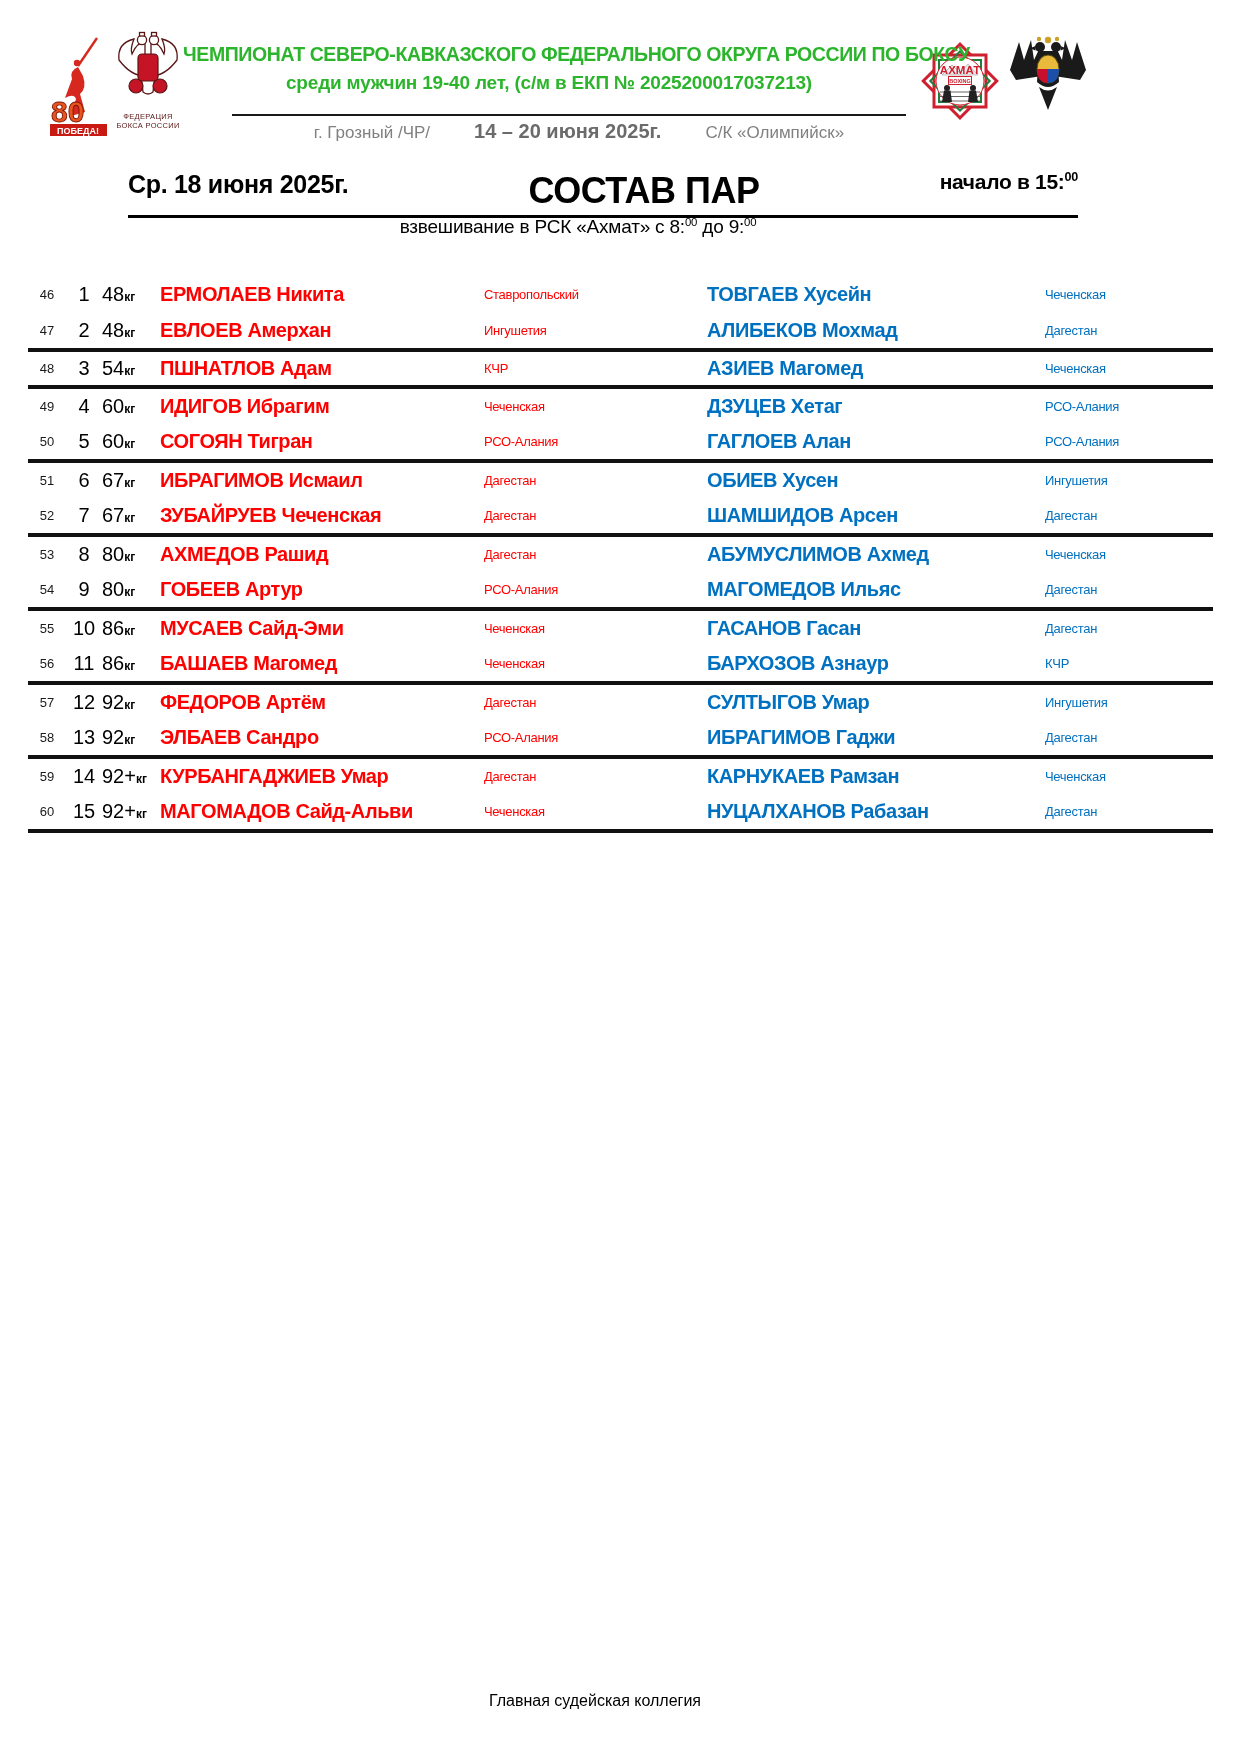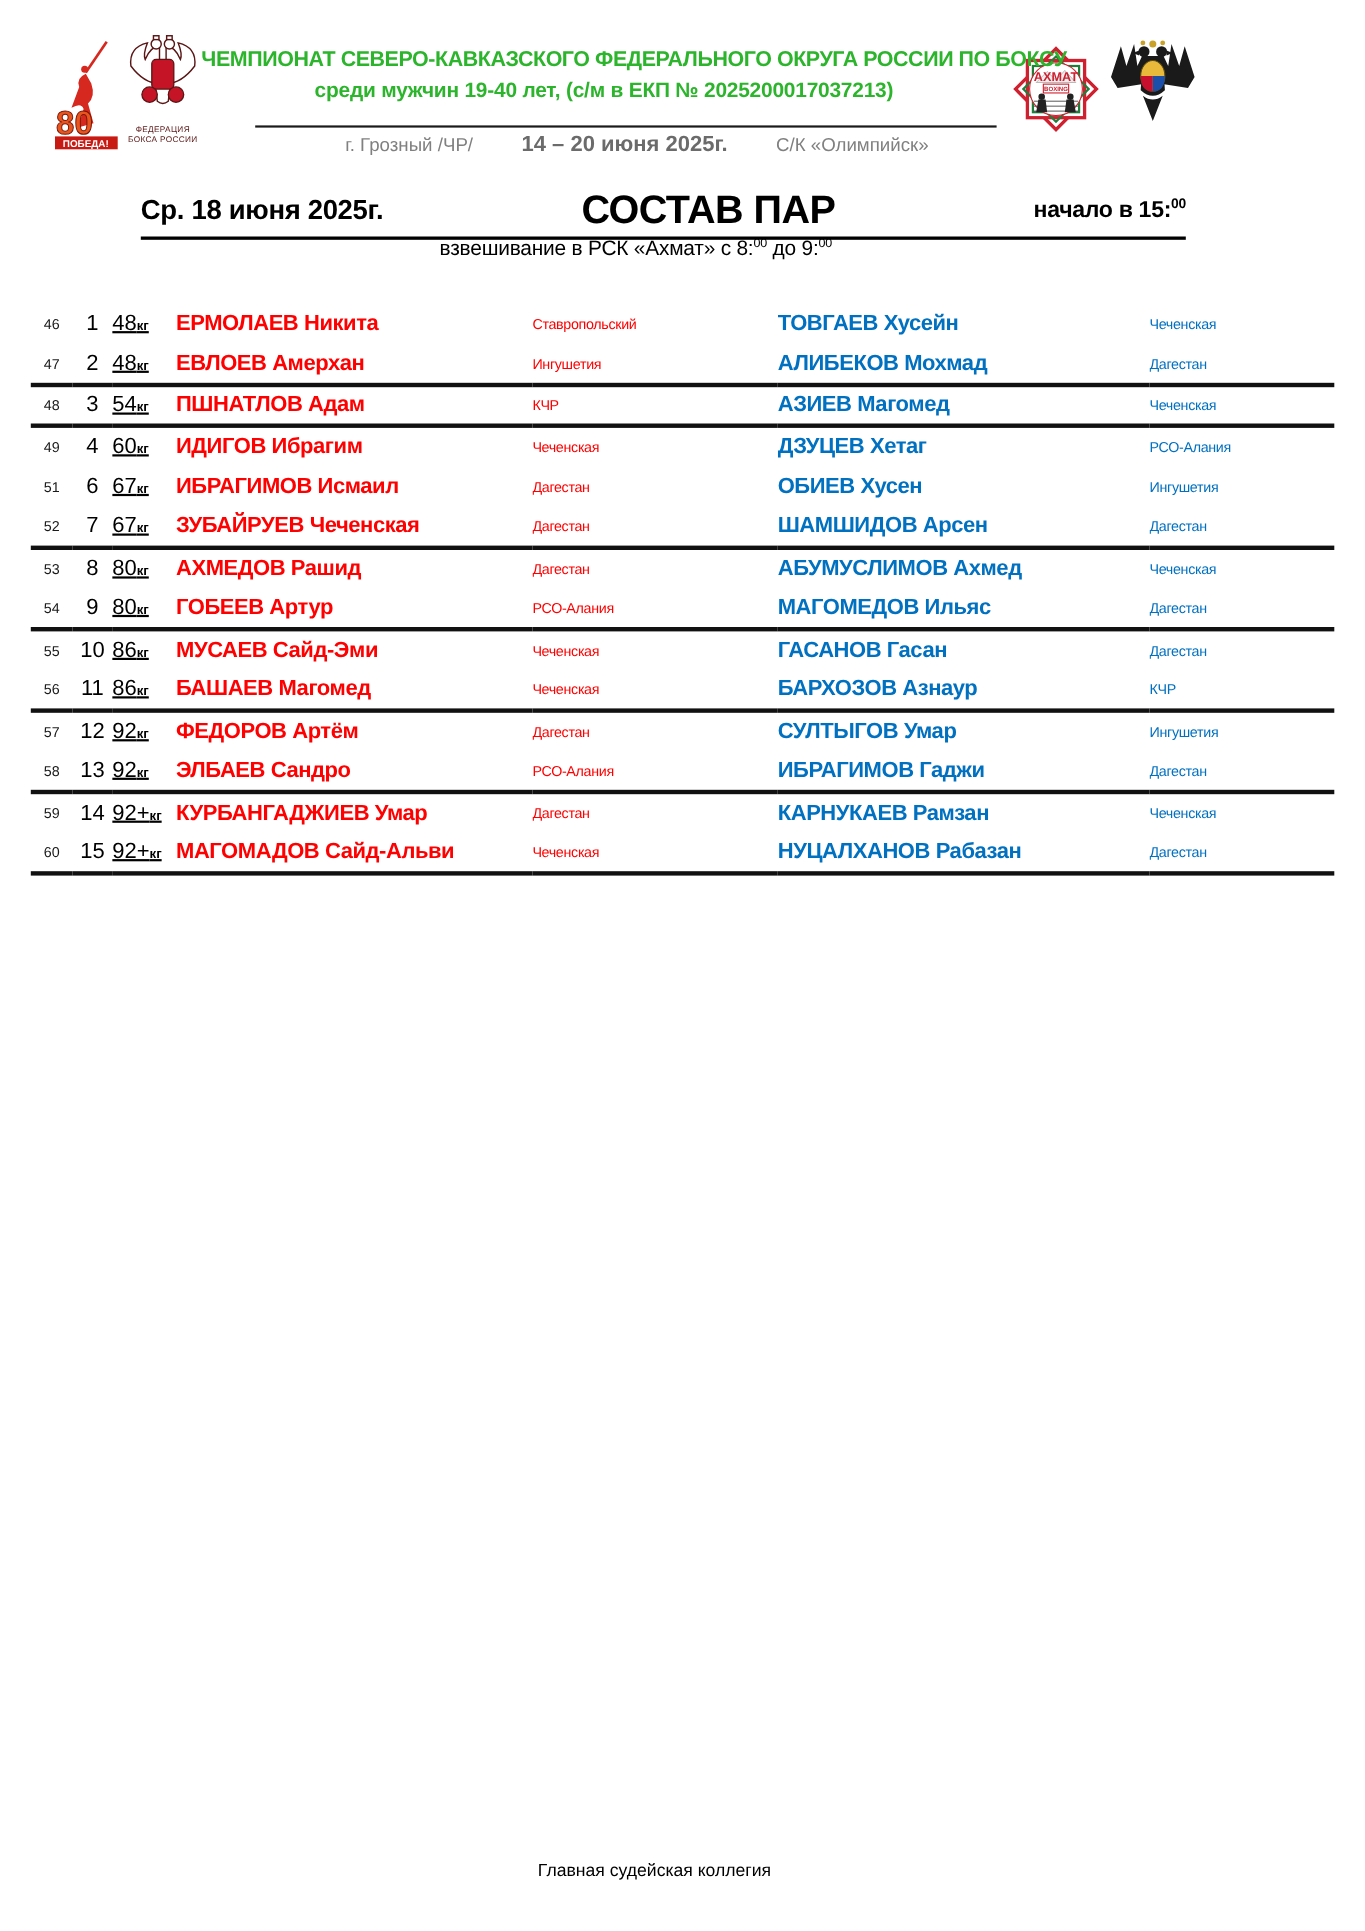--- a/index.html
+++ b/index.html
@@ -24,35 +24,35 @@
   .title-green .l1{font-size:19.5px;line-height:29px;letter-spacing:-.4px;}
   .title-green .l2{font-size:19px;line-height:27px;letter-spacing:-.2px;}
   
   .header-rule{position:absolute;left:232px;top:114px;width:674px;border-top:2.5px solid #1a1a1a;}
   .location-row{position:absolute;left:232px;top:120px;width:694px;display:flex;
     justify-content:center;align-items:baseline;gap:44px;white-space:nowrap;}
   .location-row .plain{color:var(--gray);font-size:17px;text-align:center;}
   .location-row .dates{color:#6b6b6b;font-size:20px;font-weight:bold;}
   
   .session-row{position:absolute;left:128px;top:170px;width:950px;display:flex;
-    justify-content:space-between;align-items:center;border-bottom:3px solid #000;
+    justify-content:space-between;align-items:flex-start;border-bottom:3px solid #000;
     padding-bottom:3px;white-space:nowrap;}
   .session-date{font-size:25px;font-weight:bold;letter-spacing:-.3px;}
   .session-title{font-size:36px;font-weight:bold;letter-spacing:-.5px;}
   .session-start{font-size:21px;font-weight:bold;letter-spacing:-.3px;}
   sup{font-size:60%;line-height:0;}
   .weighin{position:absolute;left:128px;top:216px;width:900px;text-align:center;
     font-size:19px;letter-spacing:-.2px;}
   
   .pairs-table{position:absolute;left:28px;top:276px;width:1185px;
     border-collapse:collapse;table-layout:fixed;}
   .pairs-table td{height:37px;vertical-align:middle;padding:0;overflow:hidden;white-space:nowrap;}
   .c-n{width:38px;font-size:13px;font-weight:normal;text-align:center;color:#1a1a1a;}
   .c-pair{width:36px;font-size:20px;text-align:center;}
-  .c-weight{width:58px;font-size:20px;font-weight:500;text-decoration:underline;}
+  .c-weight{width:58px;font-size:20px;font-weight:500;}
   .c-weight .unit{font-size:12px;font-weight:bold;}
   .c-rname{width:324px;}
   .c-rreg{width:223px;}
   .c-bname{width:338px;}
   .c-breg{width:168px;}
   .name{font-size:20px;font-weight:bold;letter-spacing:-.4px;}
   .region{font-size:13px;letter-spacing:-.3px;}
   .red{color:var(--red);}
   .blue{color:var(--blue);}
   tr.group-end td{border-bottom:4px solid var(--dark);}
@@ -186,20 +186,29 @@
   </tr>
       <tr>
     <td class="c-n">49</td>
     <td class="c-pair">4</td>
     <td class="c-weight"><span>60</span><span class="unit">кг</span></td>
     <td class="c-rname name red">ИДИГОВ Ибрагим</td>
     <td class="c-rreg region red">Чеченская</td>
     <td class="c-bname name blue">ДЗУЦЕВ Хетаг</td>
     <td class="c-breg region blue">РСО-Алания</td>
   </tr>
+      <tr class="group-end">
+    <td class="c-n">50</td>
+    <td class="c-pair">5</td>
+    <td class="c-weight"><span>60</span><span class="unit">кг</span></td>
+    <td class="c-rname name red">СОГОЯН Тигран</td>
+    <td class="c-rreg region red">РСО-Алания</td>
+    <td class="c-bname name blue">ГАГЛОЕВ Алан</td>
+    <td class="c-breg region blue">РСО-Алания</td>
+  </tr>
       <tr>
     <td class="c-n">51</td>
     <td class="c-pair">6</td>
     <td class="c-weight"><span>67</span><span class="unit">кг</span></td>
     <td class="c-rname name red">ИБРАГИМОВ Исмаил</td>
     <td class="c-rreg region red">Дагестан</td>
     <td class="c-bname name blue">ОБИЕВ Хусен</td>
     <td class="c-breg region blue">Ингушетия</td>
   </tr>
       <tr class="group-end">

